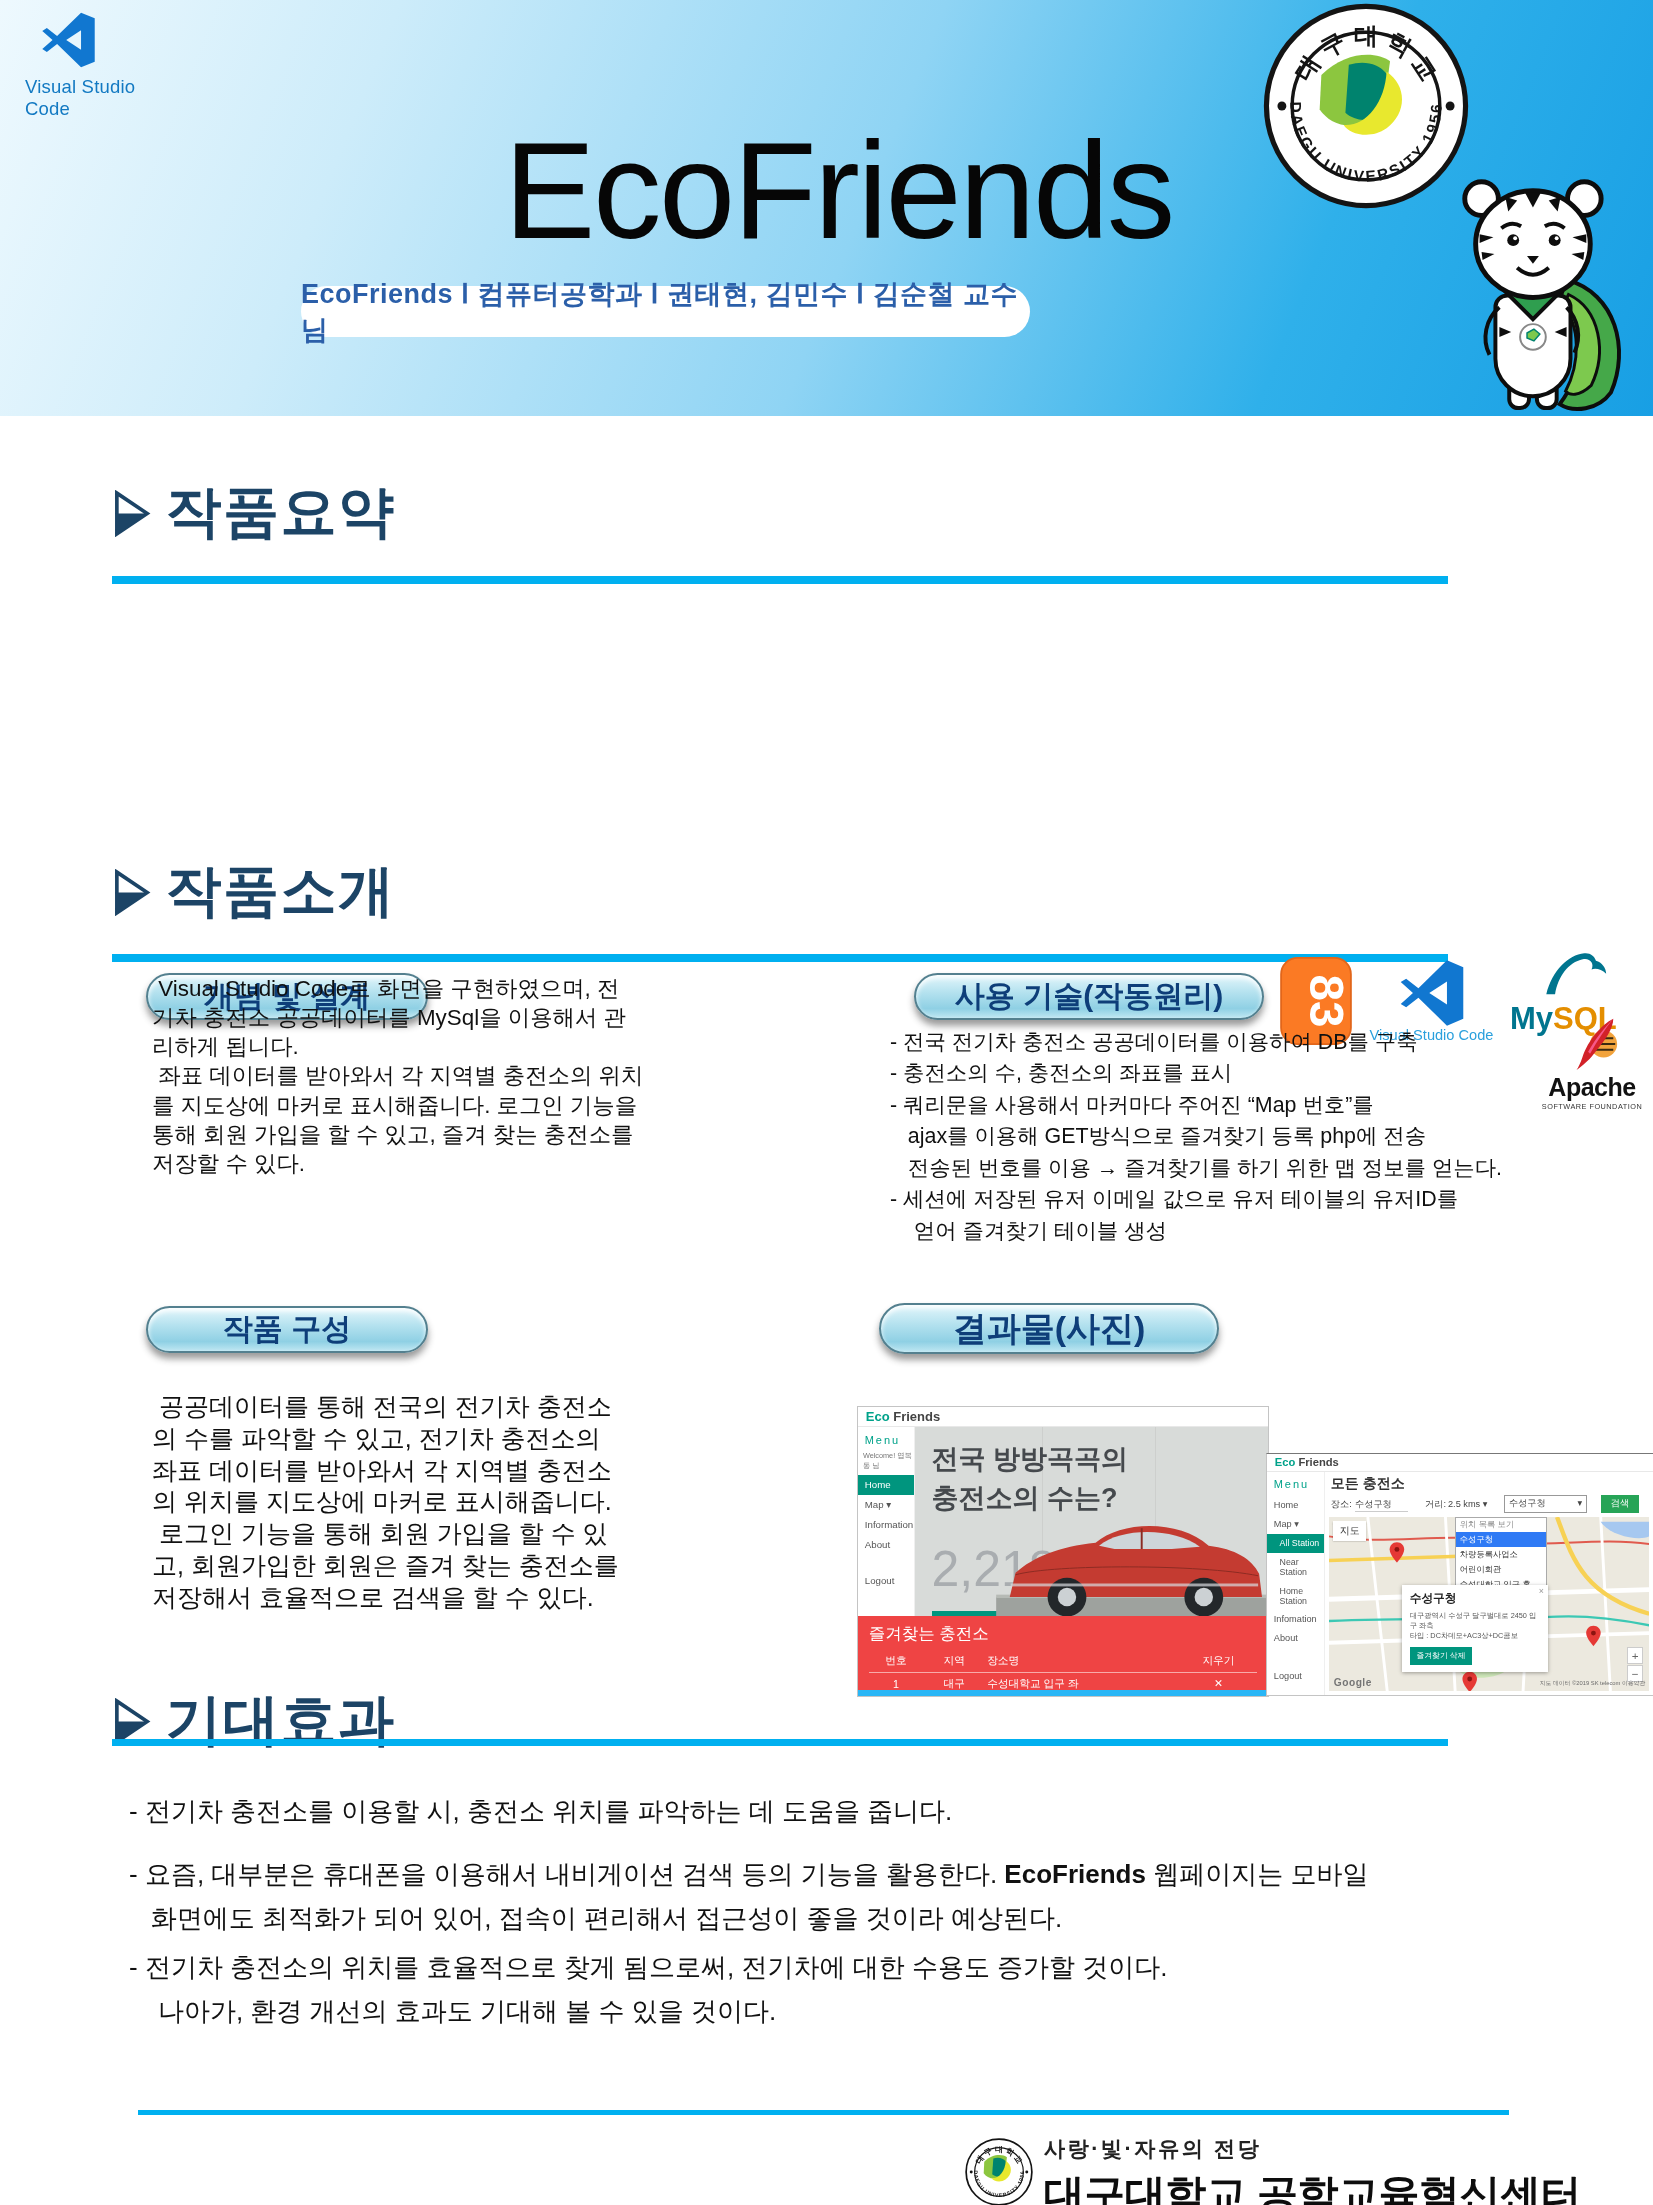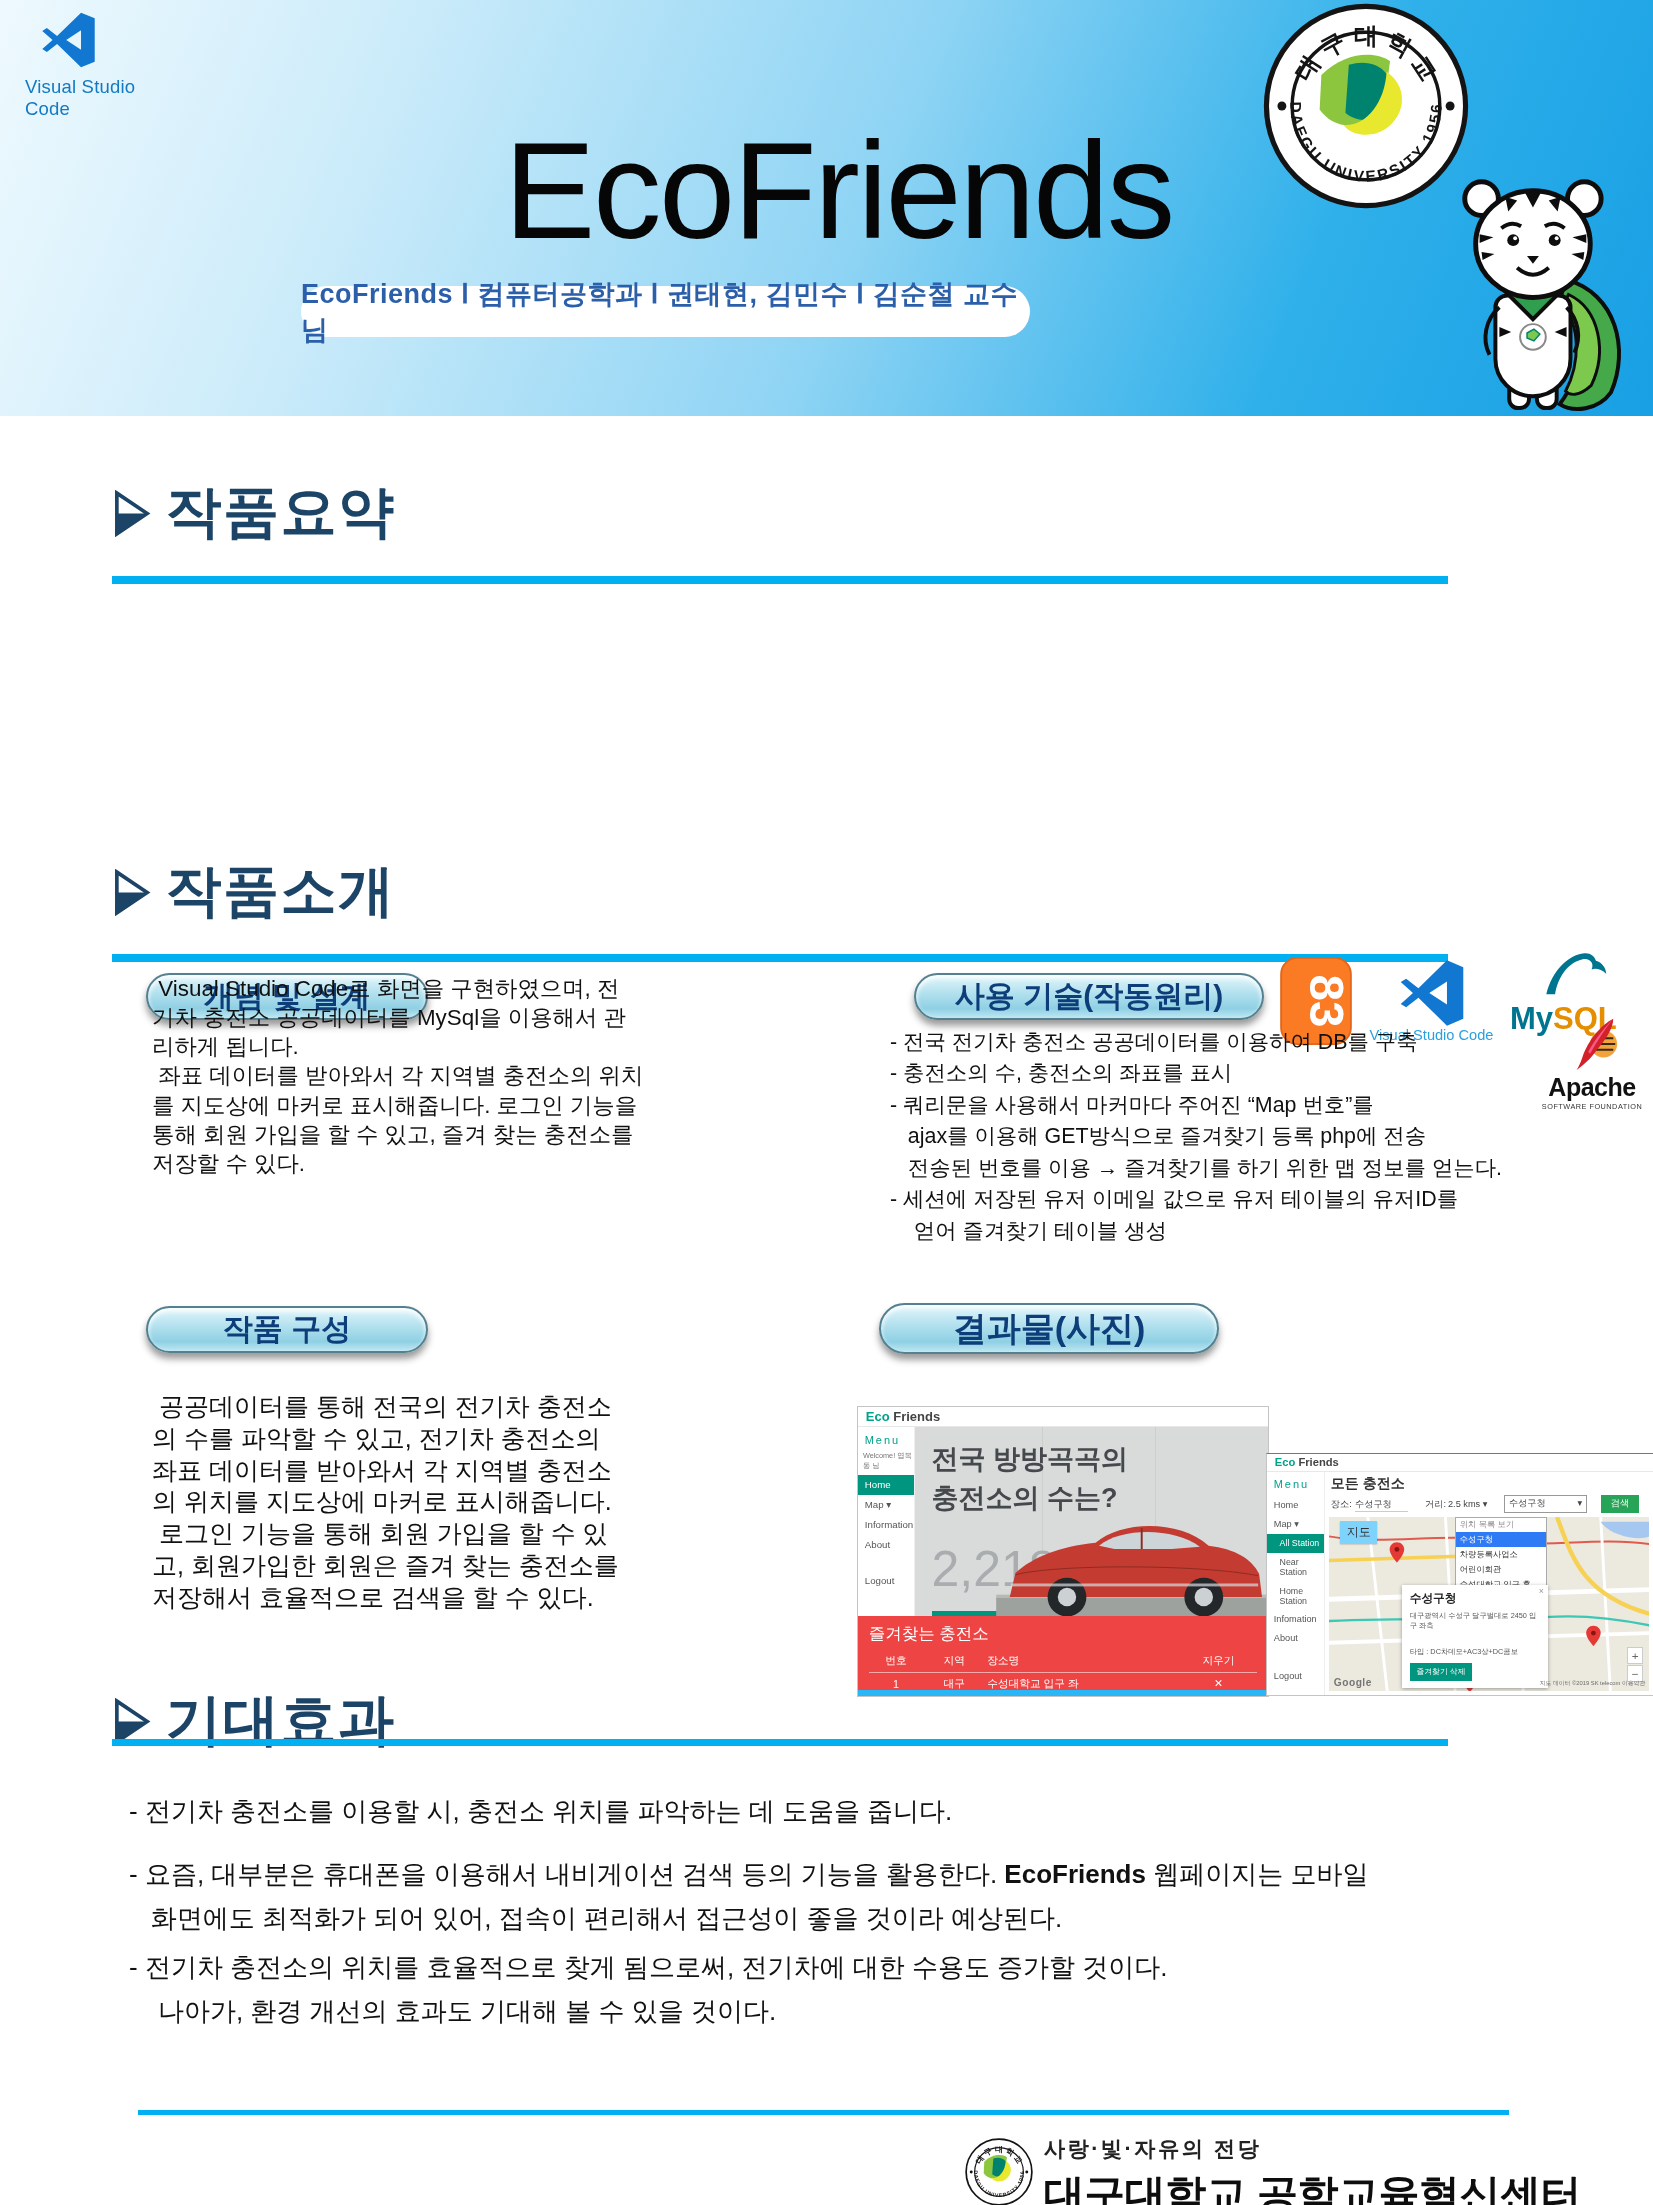--- a/index.html
+++ b/index.html
@@ -75,21 +75,21 @@
   .fav-table td{padding:3.9px 1.9px;border-top:0.5px solid rgba(255,255,255,.55);}
   .fav-head td{border-top:none;}
   .s1-footer{height:7.8px;background:#29b6f6;}
 
   .s2-main{position:relative;background:#fff;}
   .s2-title{font-size:14px;font-weight:bold;color:#333;}
   .s2-ctrl{font-size:9.2px;color:#444;}
   .s2-select{border:0.5px solid #999;background:#fff;padding:1.9px 3.9px;width:83px;display:flex;justify-content:space-between;}
   .s2-search{background:#27a457;color:#fff;padding:2.9px 9.7px;font-size:9.2px;}
   .mapwrap{position:absolute;left:3.9px;right:3.9px;top:45px;bottom:3.9px;background:#ece9df;overflow:hidden;}
-  .map-ctl{position:absolute;left:11px;top:4.9px;background:#7dd3fc;font-size:12px;color:#333;
+  .map-ctl{position:absolute;left:4px;top:4.9px;background:#ffffff;font-size:10px;color:#333;
     padding:2.9px 6.8px;box-shadow:0 0.5px 1.5px rgba(0,0,0,.3);}
   .dropdown{position:absolute;width:92px;background:#fff;border:0.5px solid #aaa;font-size:8.3px;color:#333;}
   .dd-item{padding:1.9px 3.9px;white-space:nowrap;overflow:hidden;}
   .dd-on{background:#2f7af5;color:#fff;}
   .infowin{position:absolute;width:146px;background:#fff;box-shadow:0 1px 3.9px rgba(0,0,0,.35);
     padding:6.8px 7.8px;font-size:7.3px;color:#555;}
   .info-title{font-size:11.7px;font-weight:bold;color:#222;margin-bottom:4.9px;}
   .info-btn{display:inline-block;margin-top:5.8px;background:#00957e;color:#fff;font-size:7.8px;padding:3.4px 6.8px;}
   .info-close{position:absolute;right:3.9px;top:1.9px;color:#999;font-size:8.8px;}
   .zoombox{position:absolute;width:16.5px;height:16.5px;background:#fff;border:0.5px solid #ccc;
@@ -399,21 +399,21 @@
             <div class="dd-item">어린이회관</div>
             <div class="dd-item">수성대학교 입구 후</div>
             <div class="dd-item">수성대학교 입구 좌</div>
             <div class="dd-item">동대구복합환승센터</div>
           </div>
 
           <div class="infowin" style="left:73px;top:68px;">
             <div class="info-close">×</div>
             <div class="info-title">수성구청</div>
             <div>대구광역시 수성구 달구벌대로 2450 입구 좌측</div>
-            <div style="margin-top:16px;">타입 : DC차데모+AC3상+DC콤보</div>
+            <div style="margin-top:0;">타입 : DC차데모+AC3상+DC콤보</div>
             <div class="info-btn">즐겨찾기 삭제</div>
           </div>
 
           <div class="zoombox" style="right:5.8px;bottom:27px;">+</div>
           <div class="zoombox" style="right:5.8px;bottom:8.8px;">−</div>
           <div class="google">Google</div>
           <div class="attrib">지도 데이터 ©2019 SK telecom  이용약관</div>
         </div>
       </div>
     </div>

